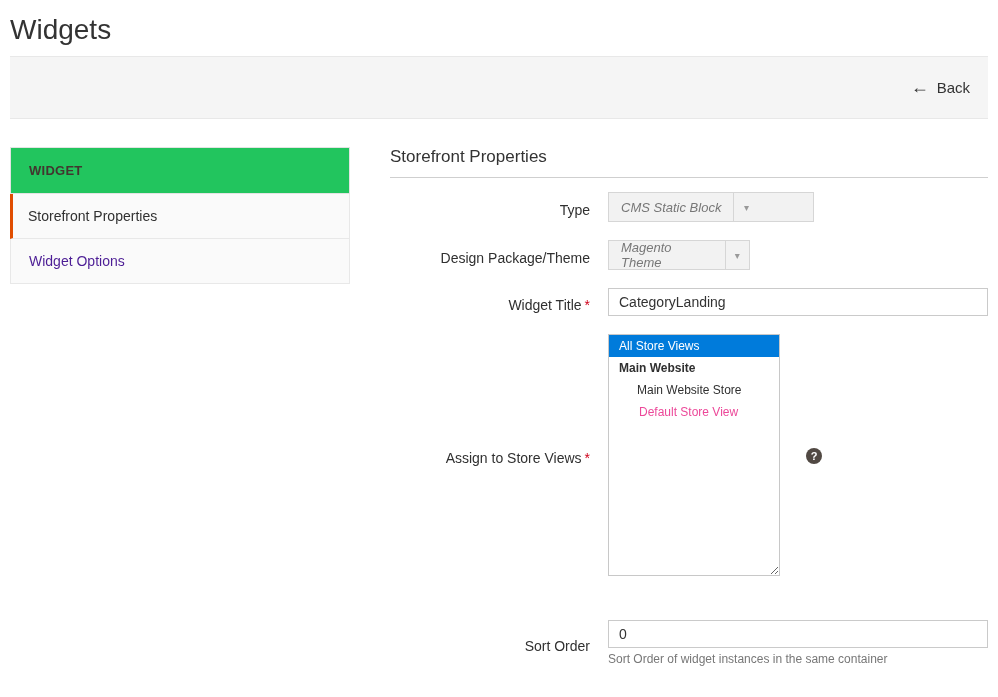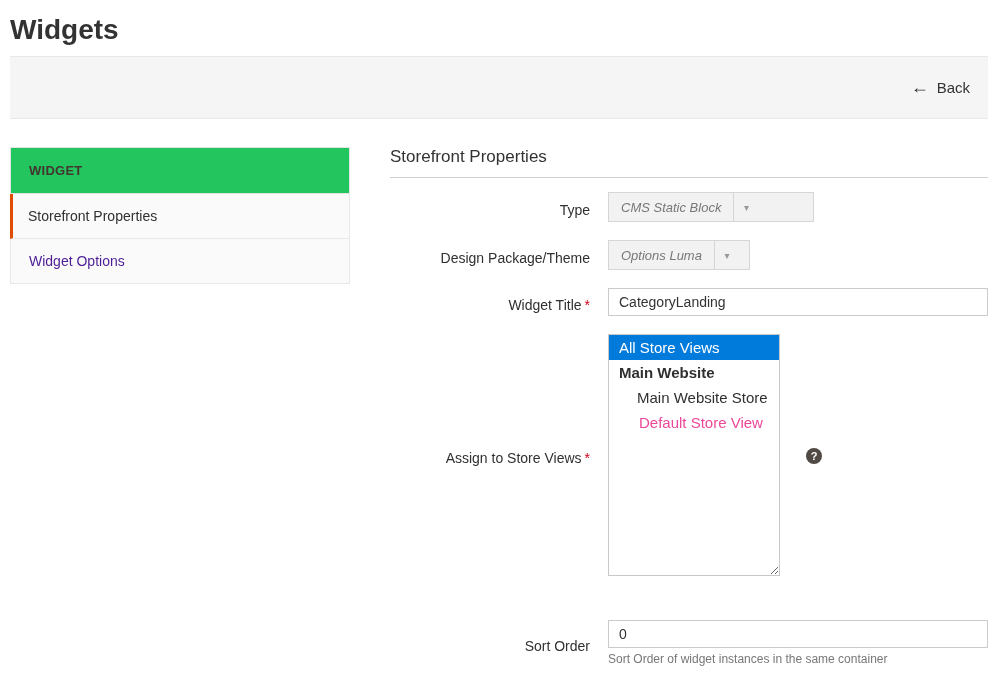--- a/index.html
+++ b/index.html
@@ -5,21 +5,21 @@
     body {
       margin: 0;
       padding: 0 10px;
       font-family: Arial, Helvetica, sans-serif;
       font-size: 13px;
       color: #303030;
       background: #fff;
     }
     .page-title {
       font-size: 28px;
-      font-weight: 700;
+      font-weight: 400;
       color: #333;
       padding: 14px 0 10px 0;
       margin: 0;
     }
     .header-bar {
       background: #f5f5f5;
       border-top: 1px solid #e8e8e8;
       border-bottom: 1px solid #e8e8e8;
       padding: 20px 18px;
       display: flex;
@@ -131,21 +131,21 @@
       color: #333;
       width: 100%;
       box-sizing: border-box;
     }
     .listbox {
       width: 170px;
       height: 240px;
       border: 1px solid #c8c8c8;
       background: #fff;
       overflow-y: scroll;
-      font-size: 15px;
+      font-size: 12px;
       resize: both;
     }
     .lb-item {
       padding: 4px 10px;
       cursor: pointer;
     }
     .lb-item.selected {
       background: #007bdb;
       color: #fff;
     }
@@ -196,21 +196,21 @@
       <div class="form-label">Type</div>
       <div class="sel-disabled" style="width:204px">
         <span class="sel-text">CMS Static Block</span>
         <span class="sel-caret">▾</span>
       </div>
     </div>
 
     <div class="form-row">
       <div class="form-label">Design Package/Theme</div>
       <div class="sel-disabled" style="width:140px">
-        <span class="sel-text">Options Luma</span>
+        <span class="sel-text">Magento Theme</span>
         <span class="sel-caret">▾</span>
       </div>
     </div>
 
     <div class="form-row">
       <div class="form-label">
         <span>Widget Title</span><span class="req">*</span>
       </div>
       <input type="text" class="text-input" style="flex: 1 1 0%;" value="CategoryLanding">
     </div>

